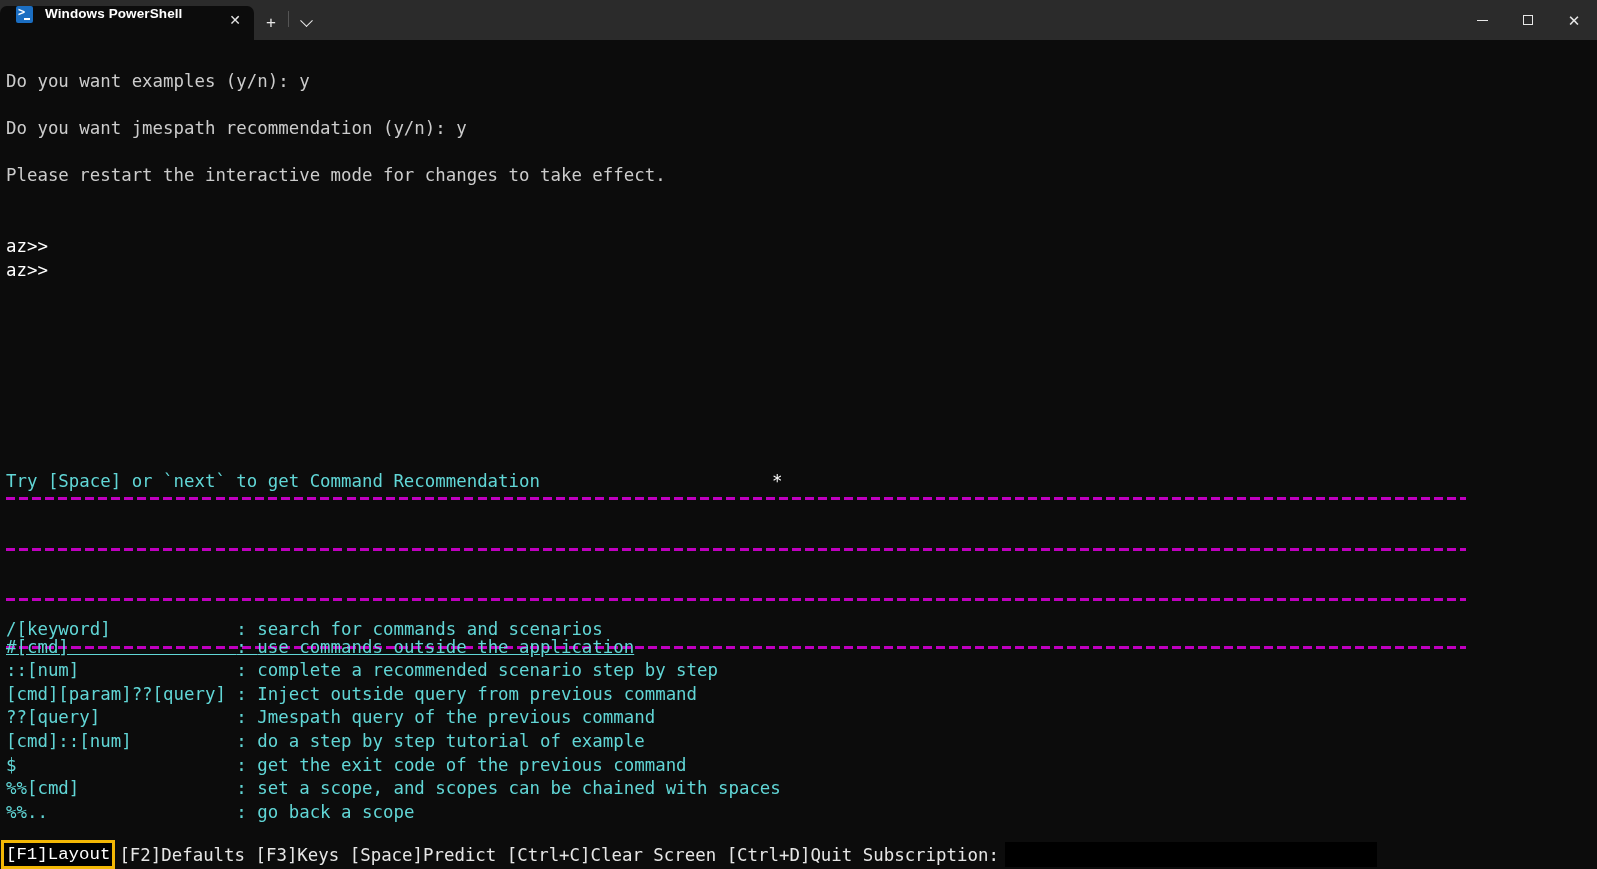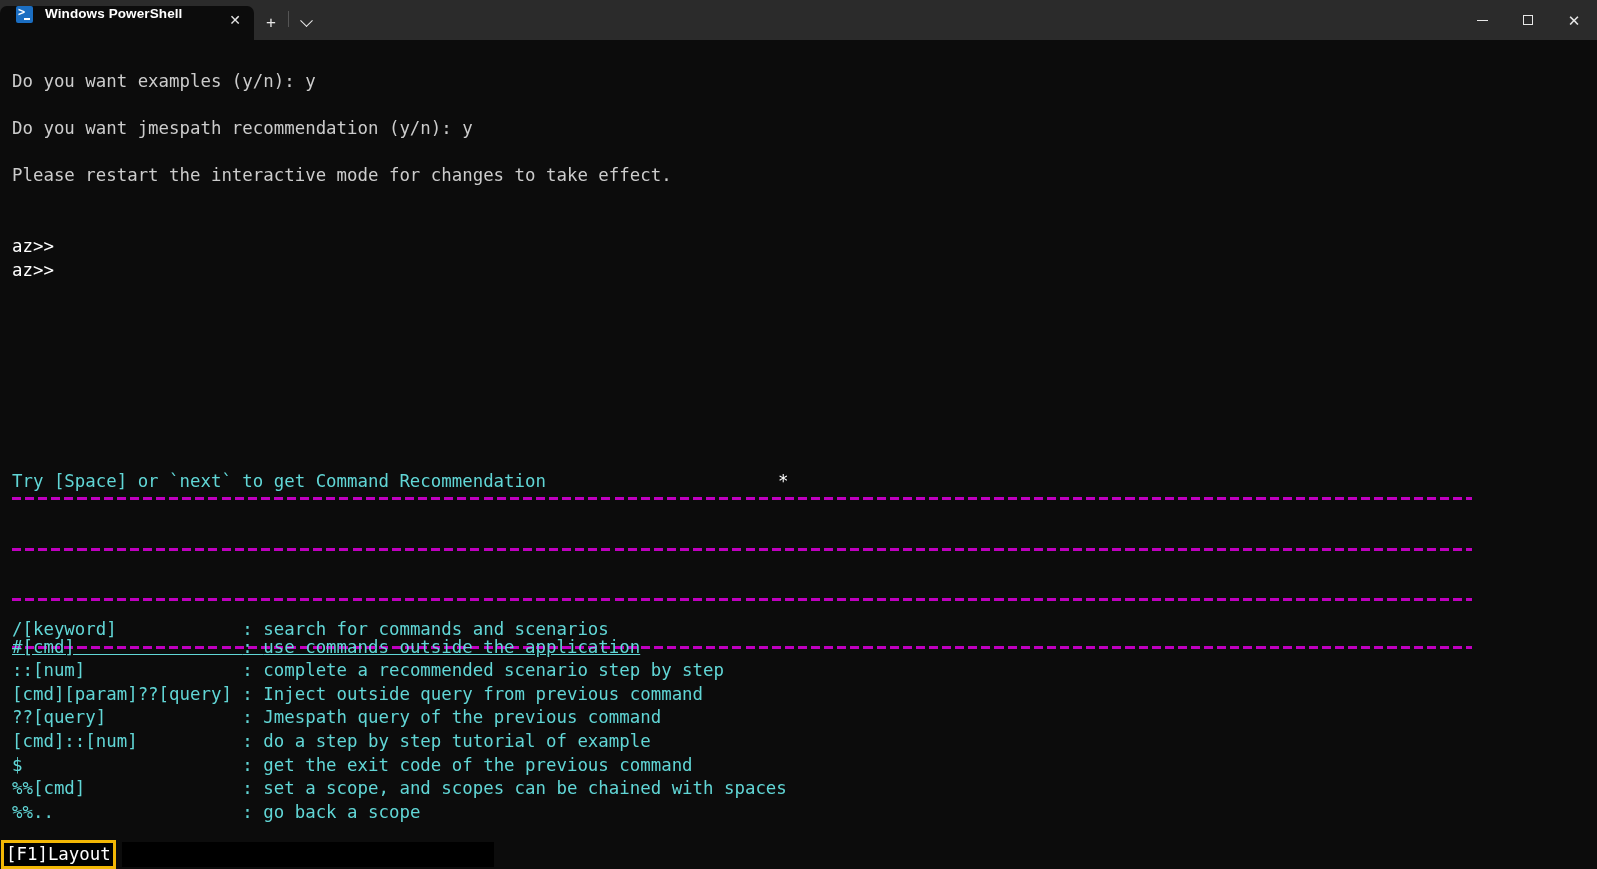--- a/index.html
+++ b/index.html
@@ -144,21 +144,21 @@
   }
   .win-close span {
     font-family: "Liberation Sans", sans-serif;
     font-size: 15px;
     line-height: 1;
   }
 
   
   .terminal {
     position: absolute;
-    top: 40px; left: 8px;
+    top: 40px; left: 2px;
     width: 1464px;
     height: 829px;
     background: #0c0c0c;
     font-family: "DejaVu Sans Mono", monospace;
     font-size: 17.4px;
     line-height: 23.6px;
     overflow: hidden;
   }
   .row {
     position: absolute;
@@ -201,20 +201,21 @@
     border: 3px solid #f2b705;
     background: #000000;
     color: #ffffff;
     padding: 0 2px;
     margin-left: 1px;
     line-height: 23px;
     box-sizing: border-box;
     height: 29px;
     display: inline-flex;
     align-items: center;
+    font-family: Liberation Mono, monospace;
   }
   .key-plain {
     color: #e6e6e6;
     padding-left: 4px;
   }
   .sub-field {
     display: inline-block;
     background: #000000;
     height: 25px;
     width: 372px;
@@ -276,14 +277,15 @@
       <div class="row cy" style="top: 666.4px;"><span>??[query]             </span><span>: </span><span>Jmespath query of the previous command</span></div>
       <div class="row cy" style="top: 690px;"><span>[cmd]::[num]          </span><span>: </span><span>do a step by step tutorial of example</span></div>
       <div class="row cy" style="top: 713.6px;"><span>$                     </span><span>: </span><span>get the exit code of the previous command</span></div>
       <div class="row cy" style="top: 737.2px;"><span>%%[cmd]               </span><span>: </span><span>set a scope, and scopes can be chained with spaces</span></div>
       <div class="row cy" style="top: 760.8px;"><span>%%..                  </span><span>: </span><span>go back a scope</span></div>
     </div>
 </div>
 
 <div class="statusbar">
   <span class="key-highlight">[F1]Layout</span>
+  <span class="key-plain">[F2]Defaults [F3]Keys [Space]Predict [Ctrl+C]Clear Screen [Ctrl+D]Quit Subscription:</span>
   <span class="sub-field"></span>
 </div>
 
 </body></html>

